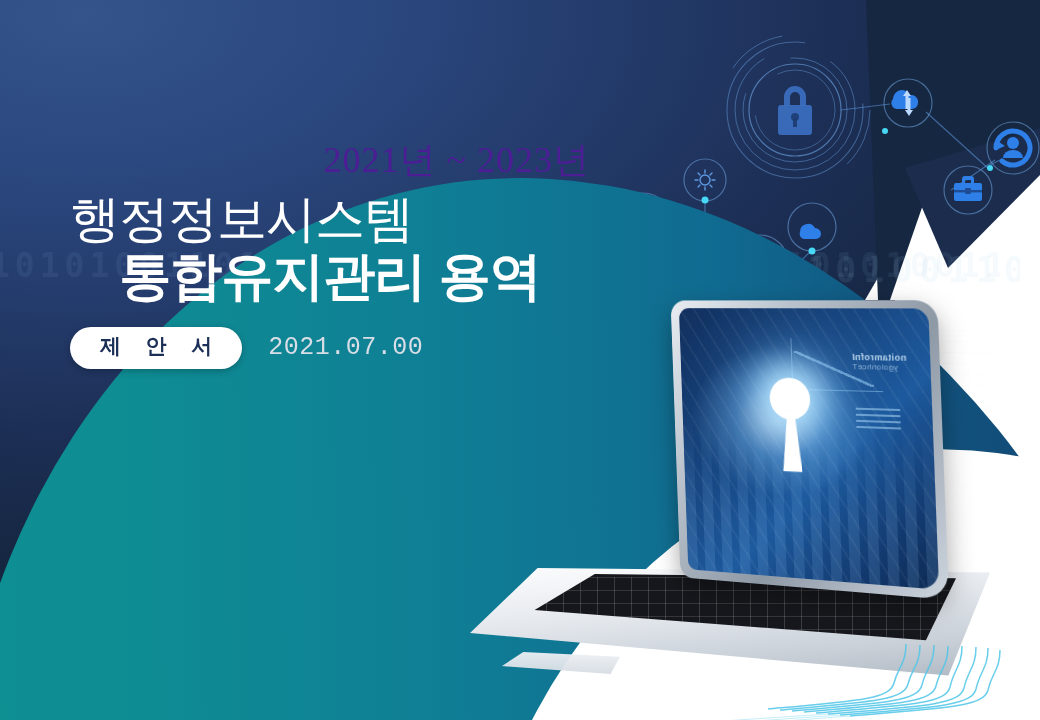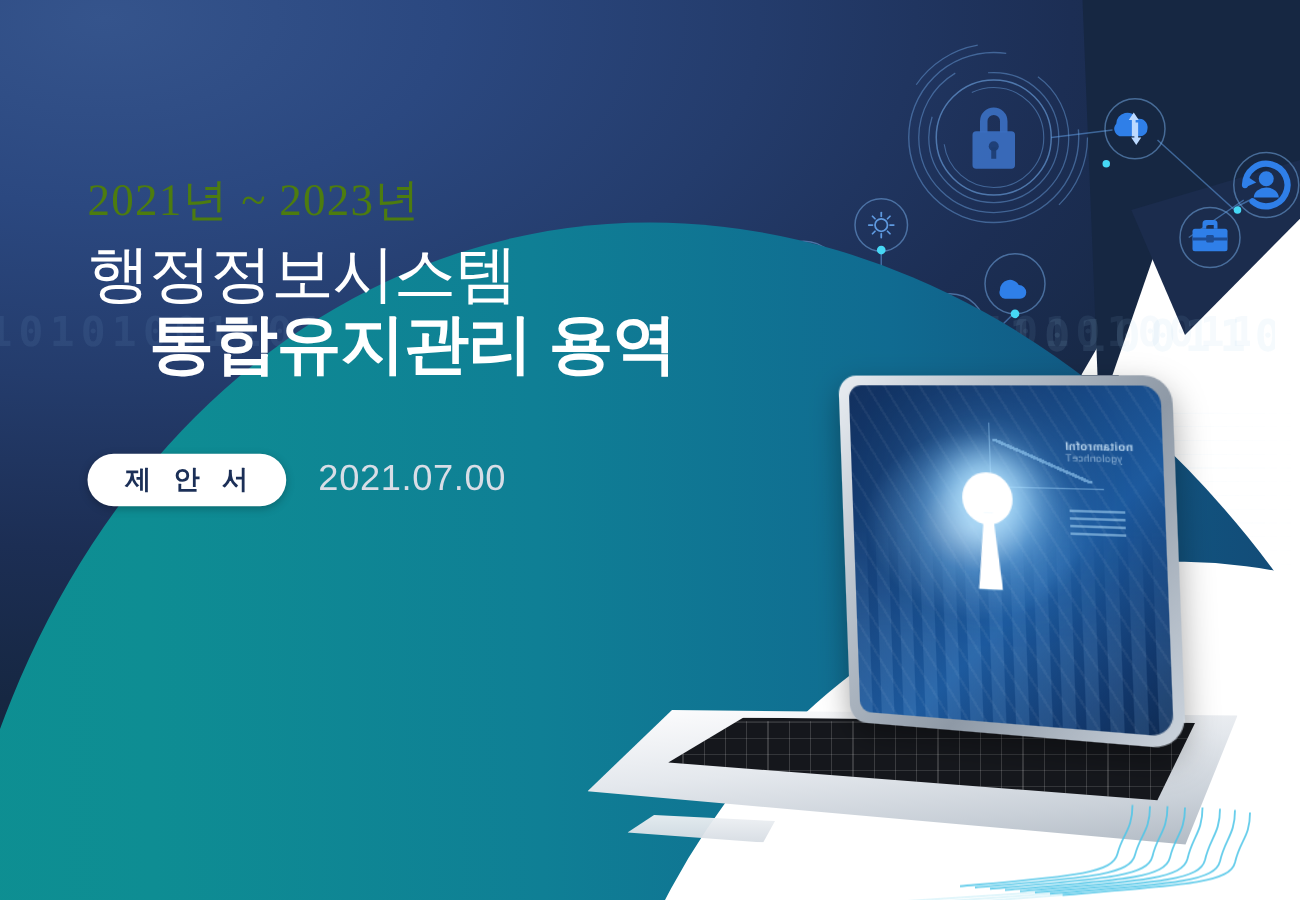--- a/index.html
+++ b/index.html
@@ -72,44 +72,44 @@
   }
   .binary.b2 {
     top:250px; left:330px; width:690px;
     color:rgba(160,205,240,.105);
     letter-spacing:7px; font-size:35px;
   }
 
   
   .txt-wrap { position:absolute; left:70px; top:140px; width:520px; }
   .years {
-    color:#4d7c0f; font-size:36px; letter-spacing:1px;
+    color:#4c1d95; font-size:36px; letter-spacing:1px;
     font-family:"Liberation Serif","DejaVu Serif",serif;
-    font-weight:400; line-height:1.15;
+    font-weight:400; line-height:1.15;text-align:right;
   }
   .title1 {
     margin-top:10px;
     color:#ffffff; font-size:50px; font-weight:400;
     letter-spacing:-1px; line-height:1.12;
   }
   .title2 {
     color:#ffffff; font-size:52px; font-weight:700;
     letter-spacing:-1px; line-height:1.14;text-align:center;
   }
   .meta-row {
-    margin-top:56px; display:flex; align-items:center; gap:26px;
+    margin-top:20px; display:flex; align-items:center; gap:26px;font-family:Liberation Mono, monospace;
   }
   .pill {
     background:#ffffff; color:#1b2f57;
     border-radius:30px; padding:8px 24px;
     font-size:21px; font-weight:700; letter-spacing:6px;
     text-indent:6px; line-height:1.25;
     box-shadow:0 2px 7px rgba(0,0,0,.25);
   }
-  .datetext { color:#d8dde6; font-size:29px; letter-spacing:.5px; }
+  .datetext { color:#d8dde6; font-size:25px; letter-spacing:.5px; }
 
   
   .net { position:absolute; inset:0; pointer-events:none; }
   .wifi-panel {
     position:absolute; left:553px; top:297px; width:110px; height:78px;
     border:1.6px solid #58d7f2;
     background:linear-gradient(160deg, rgba(55,120,210,.40), rgba(30,70,150,.22));
     display:flex; flex-direction:column; align-items:center;
   }
   .wifi-dashes {

